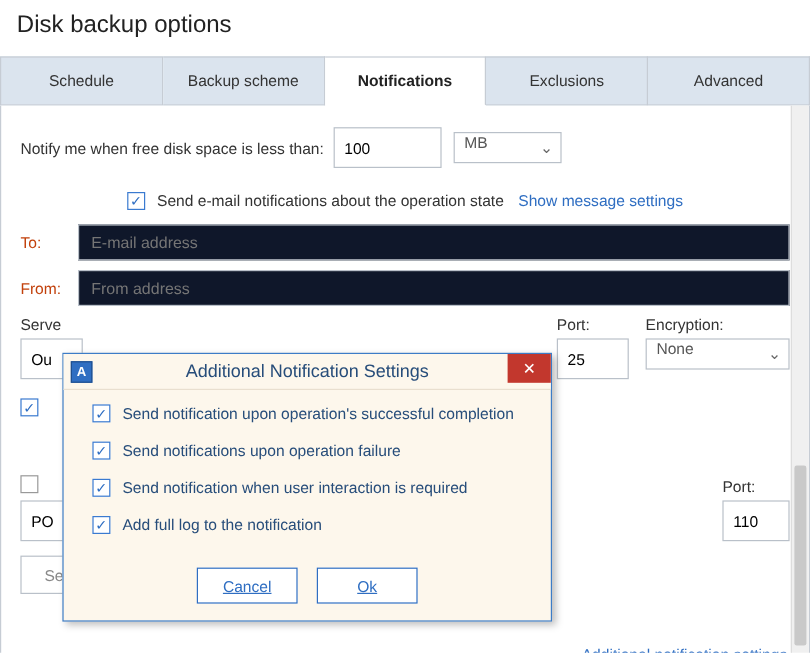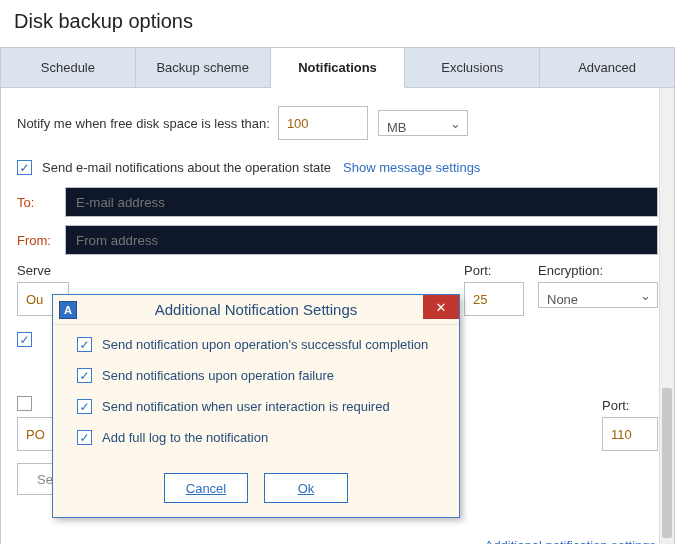--- a/index.html
+++ b/index.html
@@ -66,31 +66,31 @@
     font-size:12px;
     line-height:1;
   }
   .lbl { color:#333; }
   .inline-input{
     border:1px solid #b9c0c9;
     height:20px;
     padding:16px 8px;
     font-size:13px;
     background:#fff;
-    color:#a16207;
+    color:#000000;
     outline:none;
   }
   .select{
     border:1px solid #b9c0c9;
     height:26px;
     padding:0 24px 0 8px;
     background:#fff;
     color:#555;
     position:relative;
-    display:inline-flex; align-items:flex-end;
+    display:inline-flex; align-items:flex-start;
     cursor:pointer;
   }
   .select .chev{
     position:absolute; right:6px; top:50%; transform:translateY(-50%);
     color:#666;
   }
   .link { color:#2f6ec2; cursor:pointer; }
   .form-row{ display:flex; align-items:center; margin-bottom:8px; }
   .form-label{ width:48px; color:#c2410c; }
   .full-input{
@@ -181,21 +181,21 @@
 
   <div class="row">
     <span class="lbl" style="margin-right:8px;">Notify me when free disk space is less than:</span>
     <input class="inline-input" style="width: 90px; margin-right: 10px;" value="100">
     <div class="select" style="width:90px;">
       <span>MB</span>
       <span class="chev">⌄</span>
     </div>
   </div>
 
-  <div class="row" style="margin-top:20px;">
+  <div class="row" style="margin-top:20px;justify-content:center;">
     <span class="chk checked"></span>
     <span class="lbl" style="margin-right:12px;">Send e-mail notifications about the operation state</span>
     <span class="link">Show message settings</span>
   </div>
 
   <div class="form-row">
     <span class="form-label">To:</span>
     <input class="full-input" placeholder="E-mail address" style="">
   </div>
   <div class="form-row">

